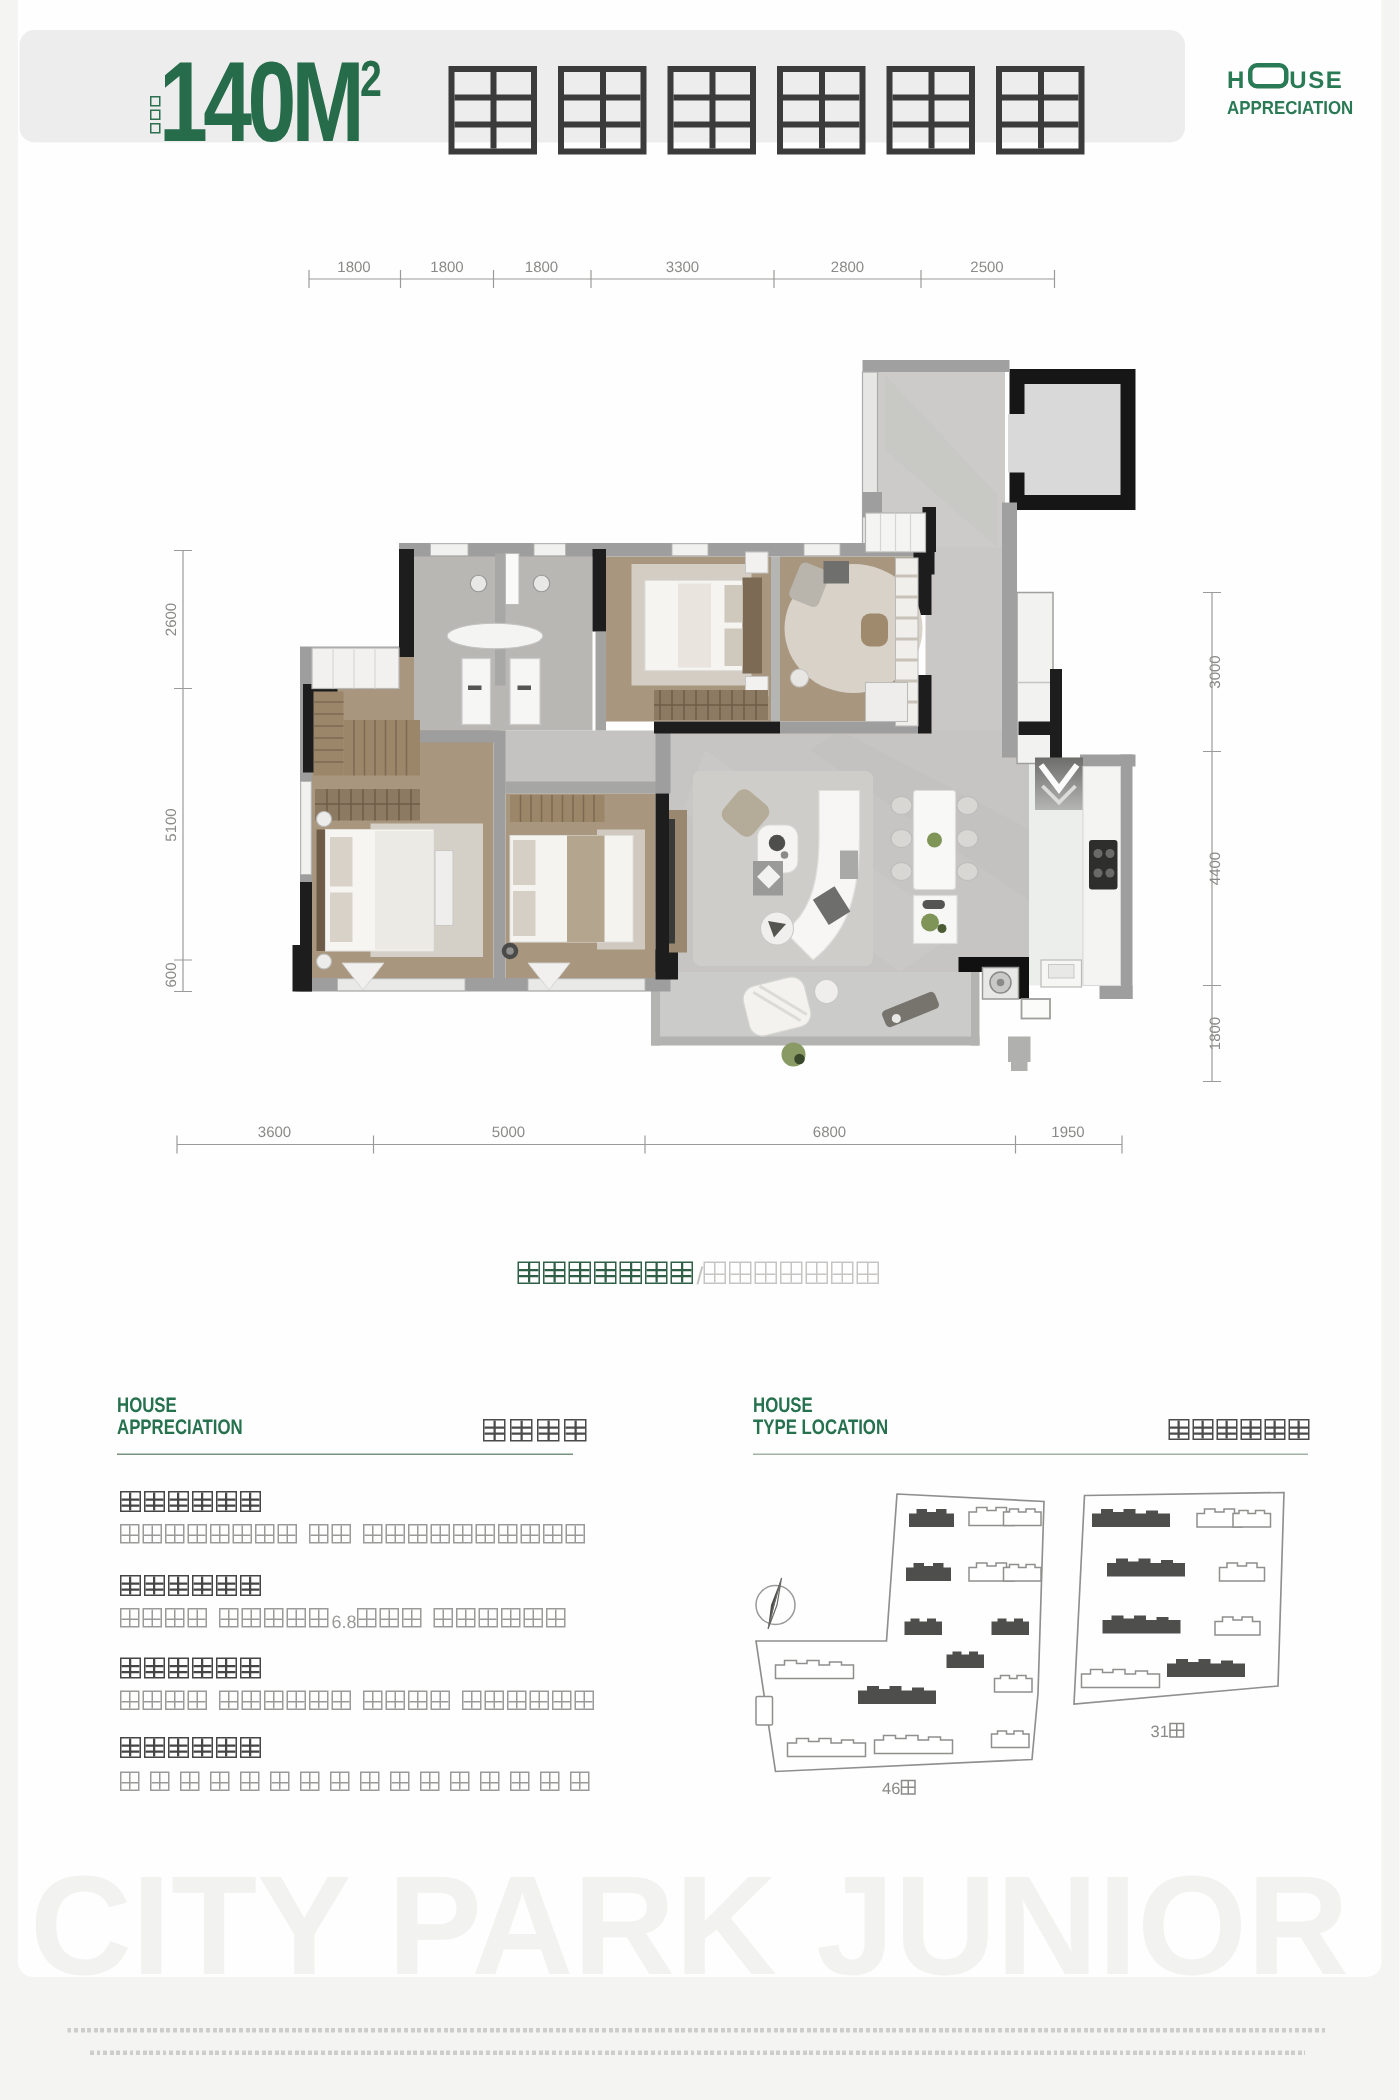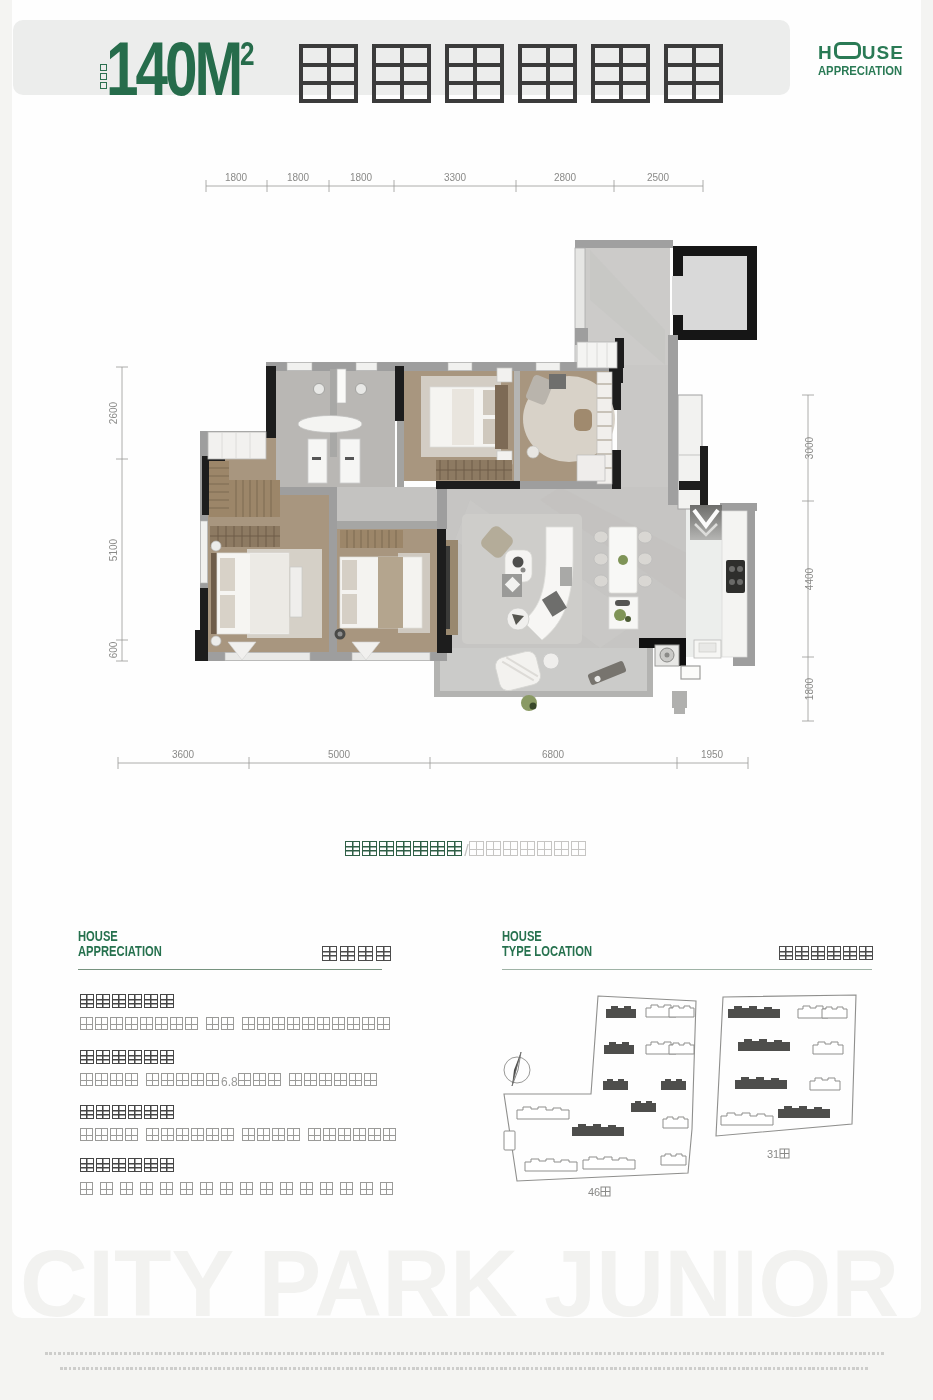--- a/index.html
+++ b/index.html
@@ -37,21 +37,21 @@
   <div style="width:5px;height:5px;border:1px solid #2c7050;"></div>
 </div>
 
 <div class="abs" style="left:106px;top:25px;color:#266c4b;font-weight:bold;font-size:76px;letter-spacing:-4px;transform:scaleX(0.77);transform-origin:0 0;white-space:nowrap;">140M<span style="font-size:34px;vertical-align:30px;letter-spacing:0;">2</span></div>
 
 <div class="abs" style="left:299px;top:44px;color:#3b3b3b;white-space:nowrap;">
   <span class="zh"></span><span class="zh"></span><span class="zh"></span><span class="zh"></span><span class="zh"></span><span class="zh" style="margin-right:0;"></span>
 </div>
 
 <div class="abs" style="left:818px;top:42px;color:#2a7a55;font-weight:bold;line-height:1;">
-  <div style="font-size:19px;letter-spacing:1px;transform:scaleX(1.0);transform-origin:0 0;">H<span style="display:inline-block;width:21px;height:11px;border:3.2px solid #2a7a55;border-radius:6px;margin:0 1px;vertical-align:-0.5px;"></span>USE</div>
+  <div style="font-size:16px;letter-spacing:1px;transform:scaleX(1.0);transform-origin:0 0;">H<span style="display:inline-block;width:21px;height:11px;border:3.2px solid #2a7a55;border-radius:6px;margin:0 1px;vertical-align:-0.5px;"></span>USE</div>
   <div style="font-size:12.5px;letter-spacing:0px;margin-top:3px;transform:scaleX(0.9);transform-origin:0 0;">APPRECIATION</div>
 </div>
 
 <svg id="plan" class="abs" style="left:0;top:0;" width="933" height="800" viewBox="0 0 933 800">
 <defs>
 <linearGradient id="gv" x1="0" y1="0" x2="0" y2="1">
   <stop offset="0" stop-color="#6d6d6b"></stop>
         <stop offset="1" stop-color="#b5b5b3"></stop>
 </linearGradient>
 </defs>

